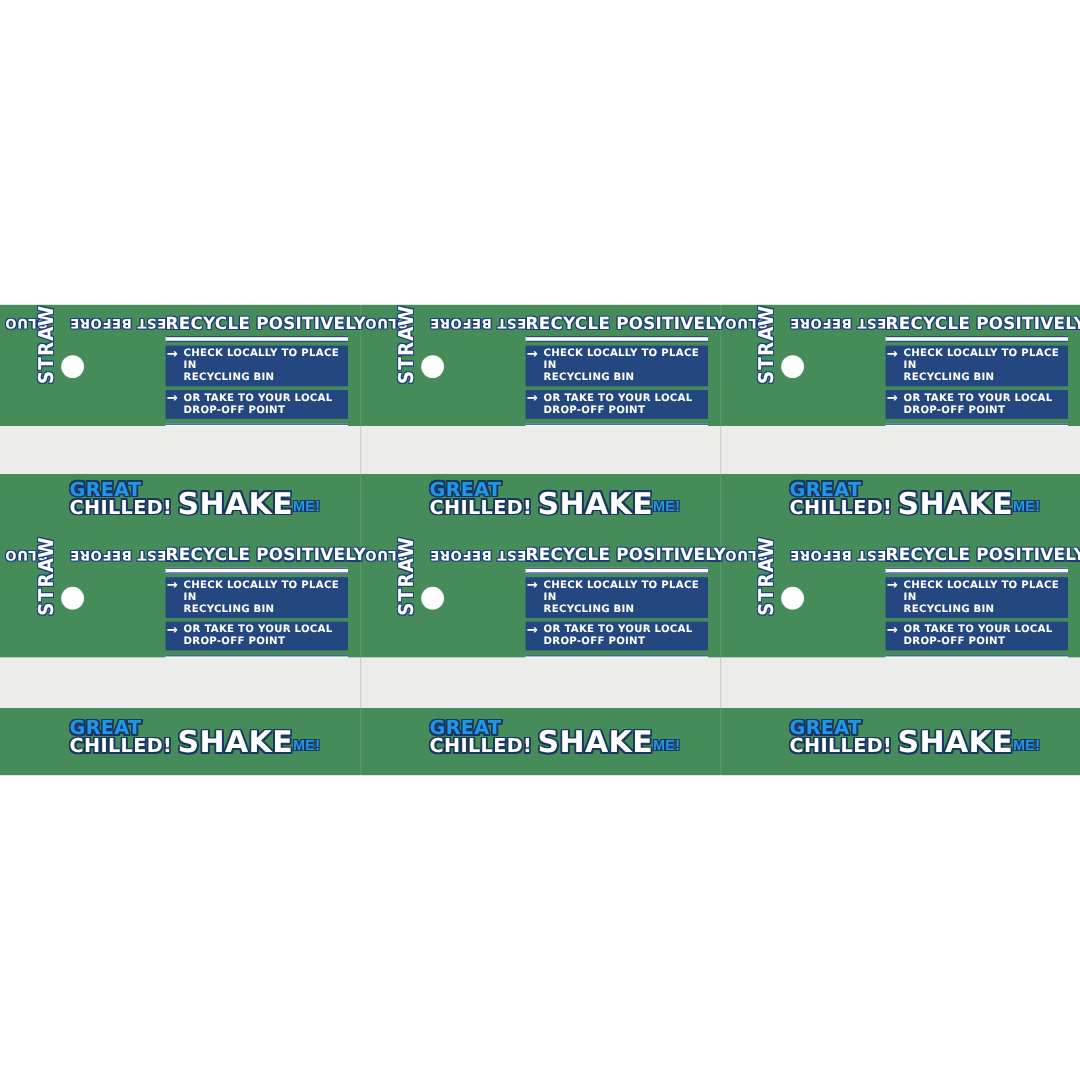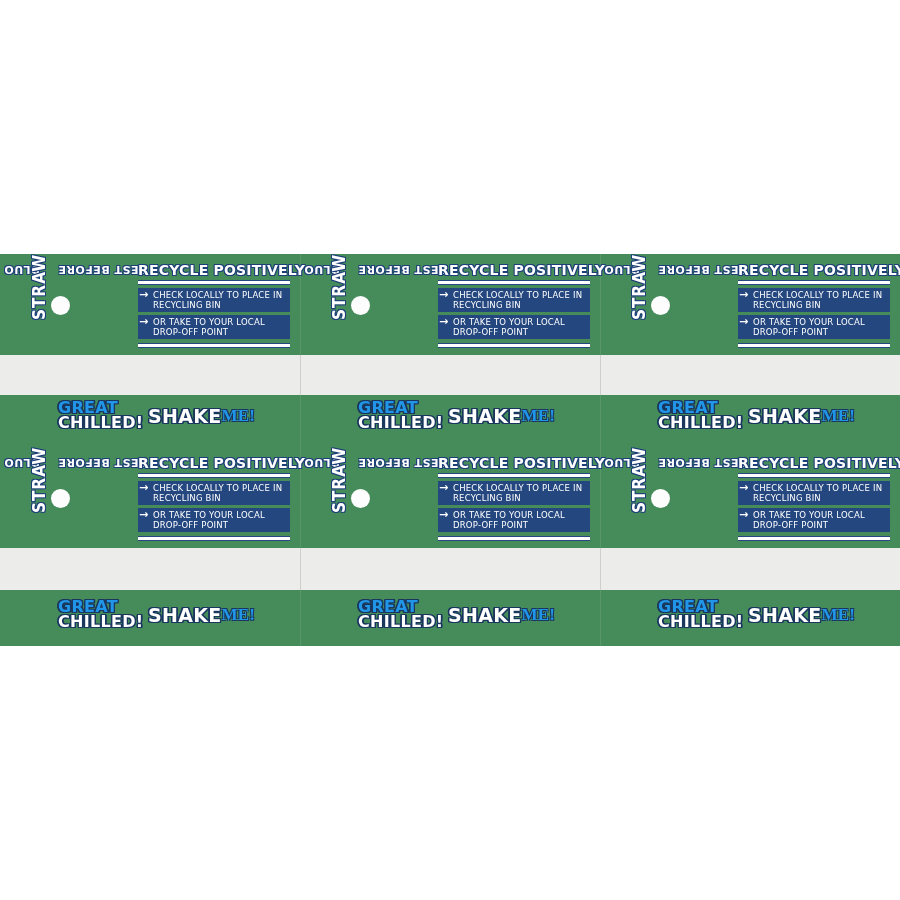--- a/index.html
+++ b/index.html
@@ -191,21 +191,21 @@
     top:2px;
     color:#ffffff;
     font-size:11px;
     line-height:10px;
     font-family:"DejaVu Sans", sans-serif;
     font-weight:bold;
   }
   .bullet .btxt{
     color:#ffffff;
     font-size:8.5px;
-    font-weight:normal;
+    font-weight:bold;
     line-height:10px;
     letter-spacing:0.2px;
     font-family:"DejaVu Sans", sans-serif;
   }
   .bullet .btxt span{display:block;}
 
   .recycle-footrule{
     height:3px;
     background:#ffffff;
     border-top:1px solid #24477f;
@@ -253,36 +253,36 @@
        1.4px 0 0 #19365f, -1.4px 0 0 #19365f;
   }
   .shake-group{
     position:absolute;
     left:148px;
     top:10px;
     white-space:nowrap;
   }
   .shake{
     color:#ffffff;
-    font-size:19px;
+    font-size:25px;
     font-weight:bold;
     letter-spacing:0.3px;
     font-family:"DejaVu Sans", sans-serif;
     text-shadow:
        1.4px 1.4px 0 #19365f, -1.4px 1.4px 0 #19365f,
        1.4px -1.4px 0 #19365f, -1.4px -1.4px 0 #19365f,
        0 1.4px 0 #19365f, 0 -1.4px 0 #19365f,
        1.4px 0 0 #19365f, -1.4px 0 0 #19365f;
   }
   .me{
     color:#2196e8;
-    font-size:17px;
+    font-size:12px;
     font-weight:bold;
     letter-spacing:0.2px;
-    font-family:Liberation Serif, serif;
+    font-family:Liberation Sans, sans-serif;
     vertical-align:2px;
     text-shadow:
        1px 1px 0 #19365f, -1px 1px 0 #19365f,
        1px -1px 0 #19365f, -1px -1px 0 #19365f;
     text-align: right;
   }
 </style>
 </head>
 <body>
 

